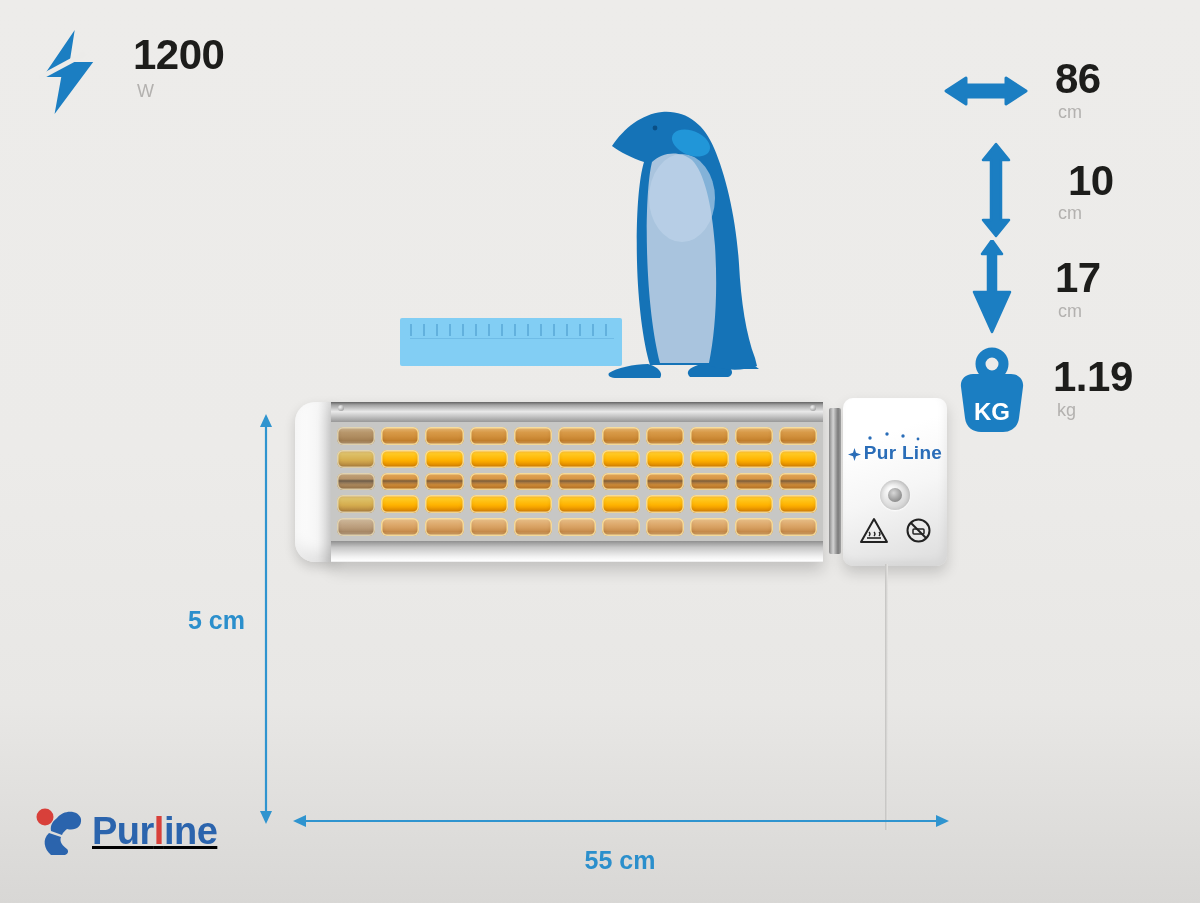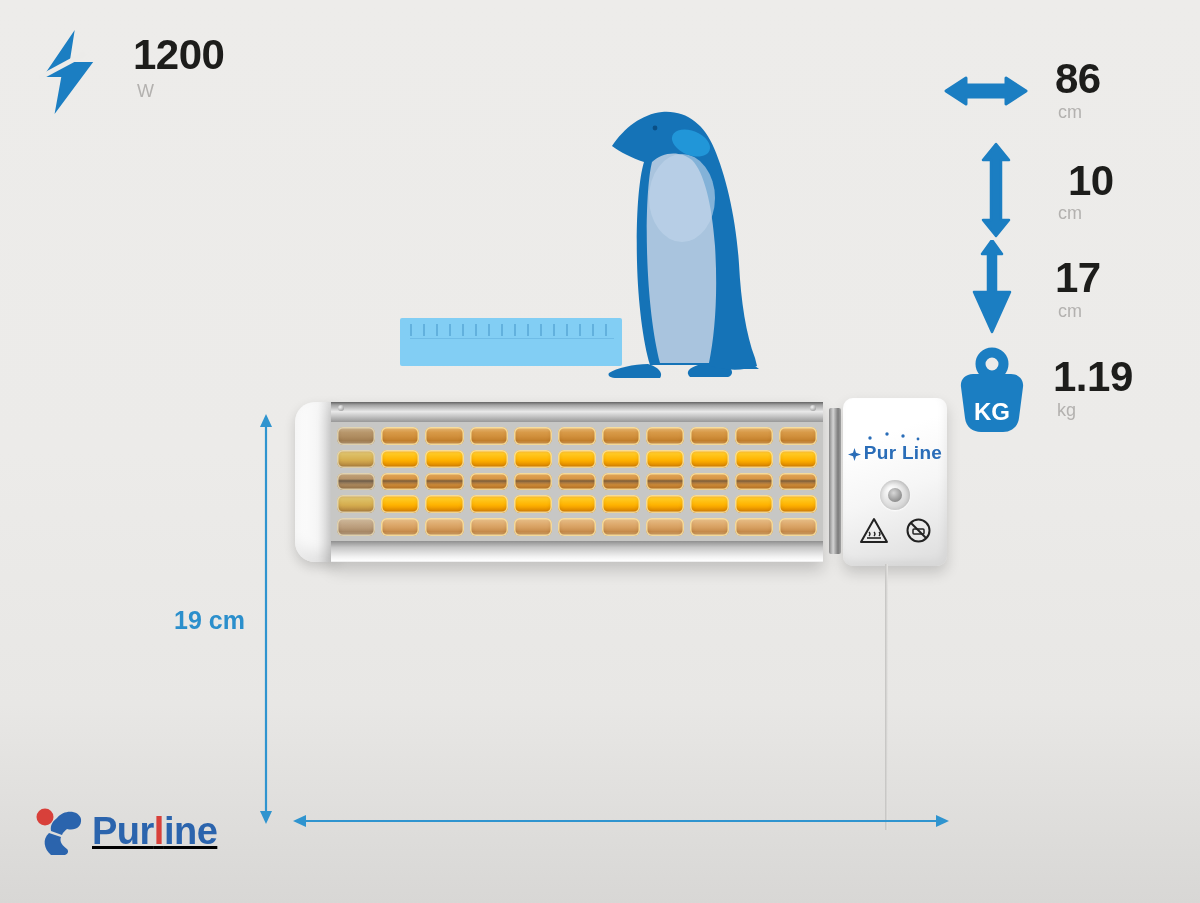--- a/index.html
+++ b/index.html
@@ -215,27 +215,28 @@
       </div>
     </div>
     <div class="cord"></div>
   </div>
 
   <svg class="abs" style="left:257px;top:414px" width="18" height="410" viewBox="0 0 18 410">
     <line x1="9" y1="12" x2="9" y2="398" stroke="#2f94cf" stroke-width="2.2"></line>
     <polygon points="9,0 3,13 15,13" fill="#2f94cf"></polygon>
     <polygon points="9,410 3,397 15,397" fill="#2f94cf"></polygon>
   </svg>
-  <div class="abs dim-label" style="left:140px;top:608px;width:105px;text-align:right">19 cm</div>
+  <div class="abs dim-label" style="left:140px;top:608px;width:105px;text-align:right">5 cm</div>
 
   <svg class="abs" style="left:293px;top:812px" width="656" height="18" viewBox="0 0 656 18">
     <line x1="12" y1="9" x2="644" y2="9" stroke="#2f94cf" stroke-width="2.2"></line>
     <polygon points="0,9 13,3 13,15" fill="#2f94cf"></polygon>
     <polygon points="656,9 643,3 643,15" fill="#2f94cf"></polygon>
   </svg>
+  <div class="abs dim-label" style="left:295px;top:848px;width:650px;text-align:center">55 cm</div>
 
   <div class="abs footer-logo">
     <svg width="50" height="52" viewBox="0 0 50 52">
       <circle cx="11" cy="11" r="8.5" fill="#d8403a"></circle>
       <path d="M23 12 C30 3 45 4 47 13 C48 21 41 25 33 23 C31 25 29 26 28 29 L17 25 C16 19 19 15 23 12 Z" fill="#2b64ad"></path>
       <path d="M15 27 L27 31 C25 36 29 40 33 43 C35 45 34 48 31 49 L17 49 C10 43 8 33 15 27 Z" fill="#2b64ad"></path>
     </svg>
     <div class="footer-logo-text">
       <span class="lg-blue">Pur</span><span class="lg-red">l</span><span class="lg-blue">ine</span>
     </div>

